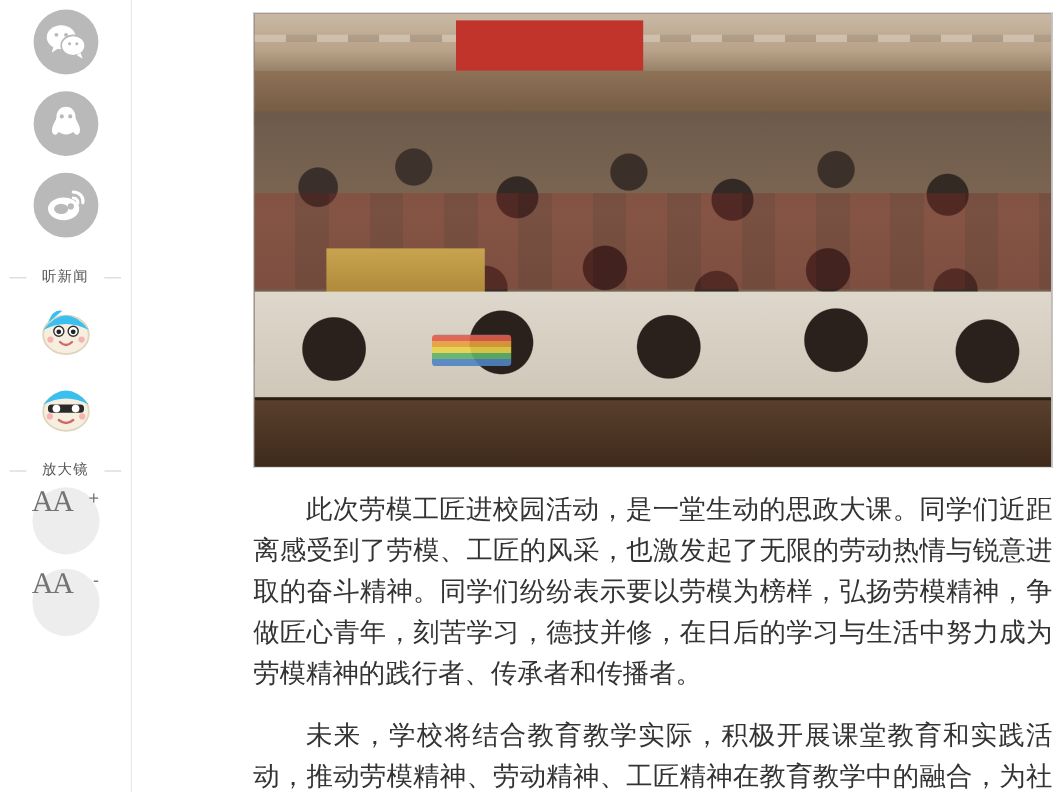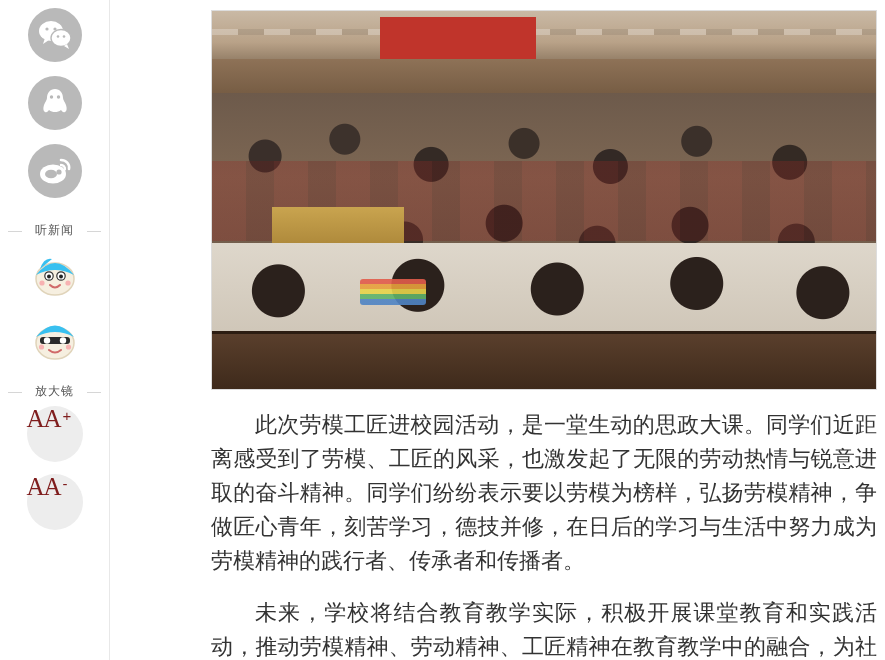--- a/index.html
+++ b/index.html
@@ -69,22 +69,22 @@
     cursor: pointer;
   }
 
   .zoom-btn {
     width: 56px; height: 56px;
     border-radius: 50%;
     background: #ededed;
     margin-bottom: 12px;
     display: flex;
     align-items: baseline;
-    justify-content: flex-start;
-    color: #7f1d1d;
+    justify-content: space-between;
+    color: #737373;
     cursor: pointer;
     user-select: none;
   }
   .zoom-btn .aa {
     font-size: 25px;
     font-family: "Liberation Serif", serif;
     letter-spacing: -1px;
     line-height: 1;
   }
   .zoom-btn .sign {

